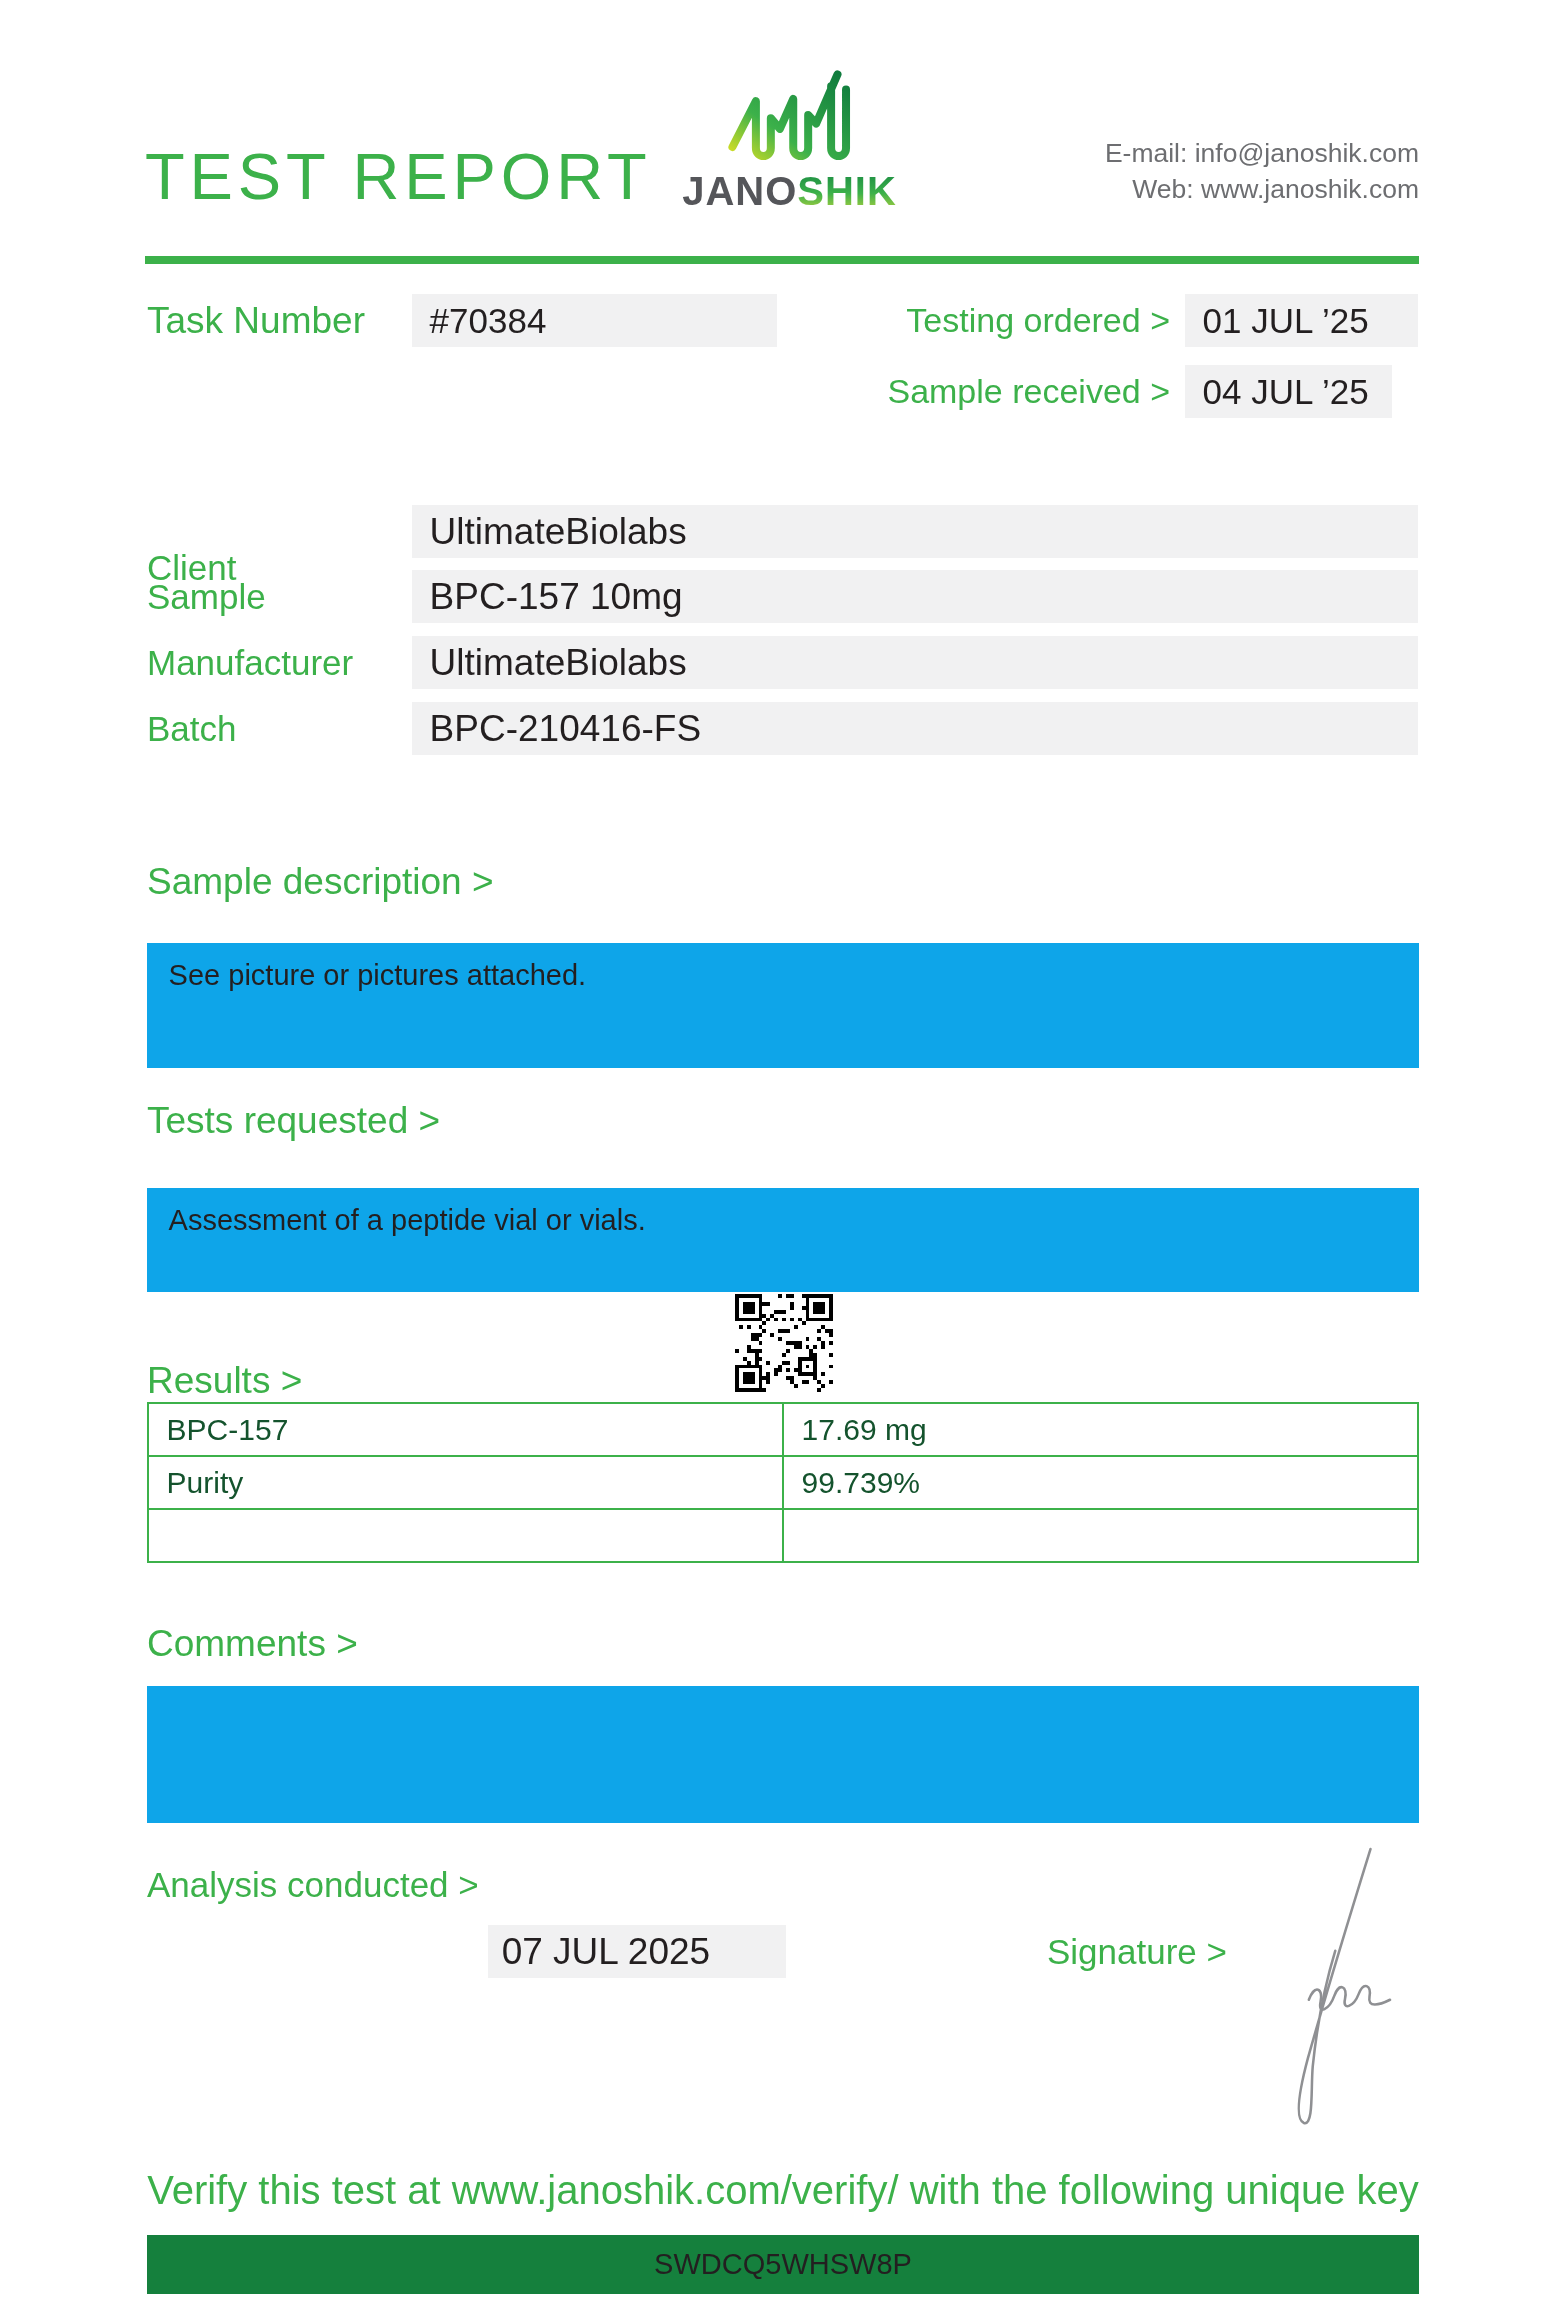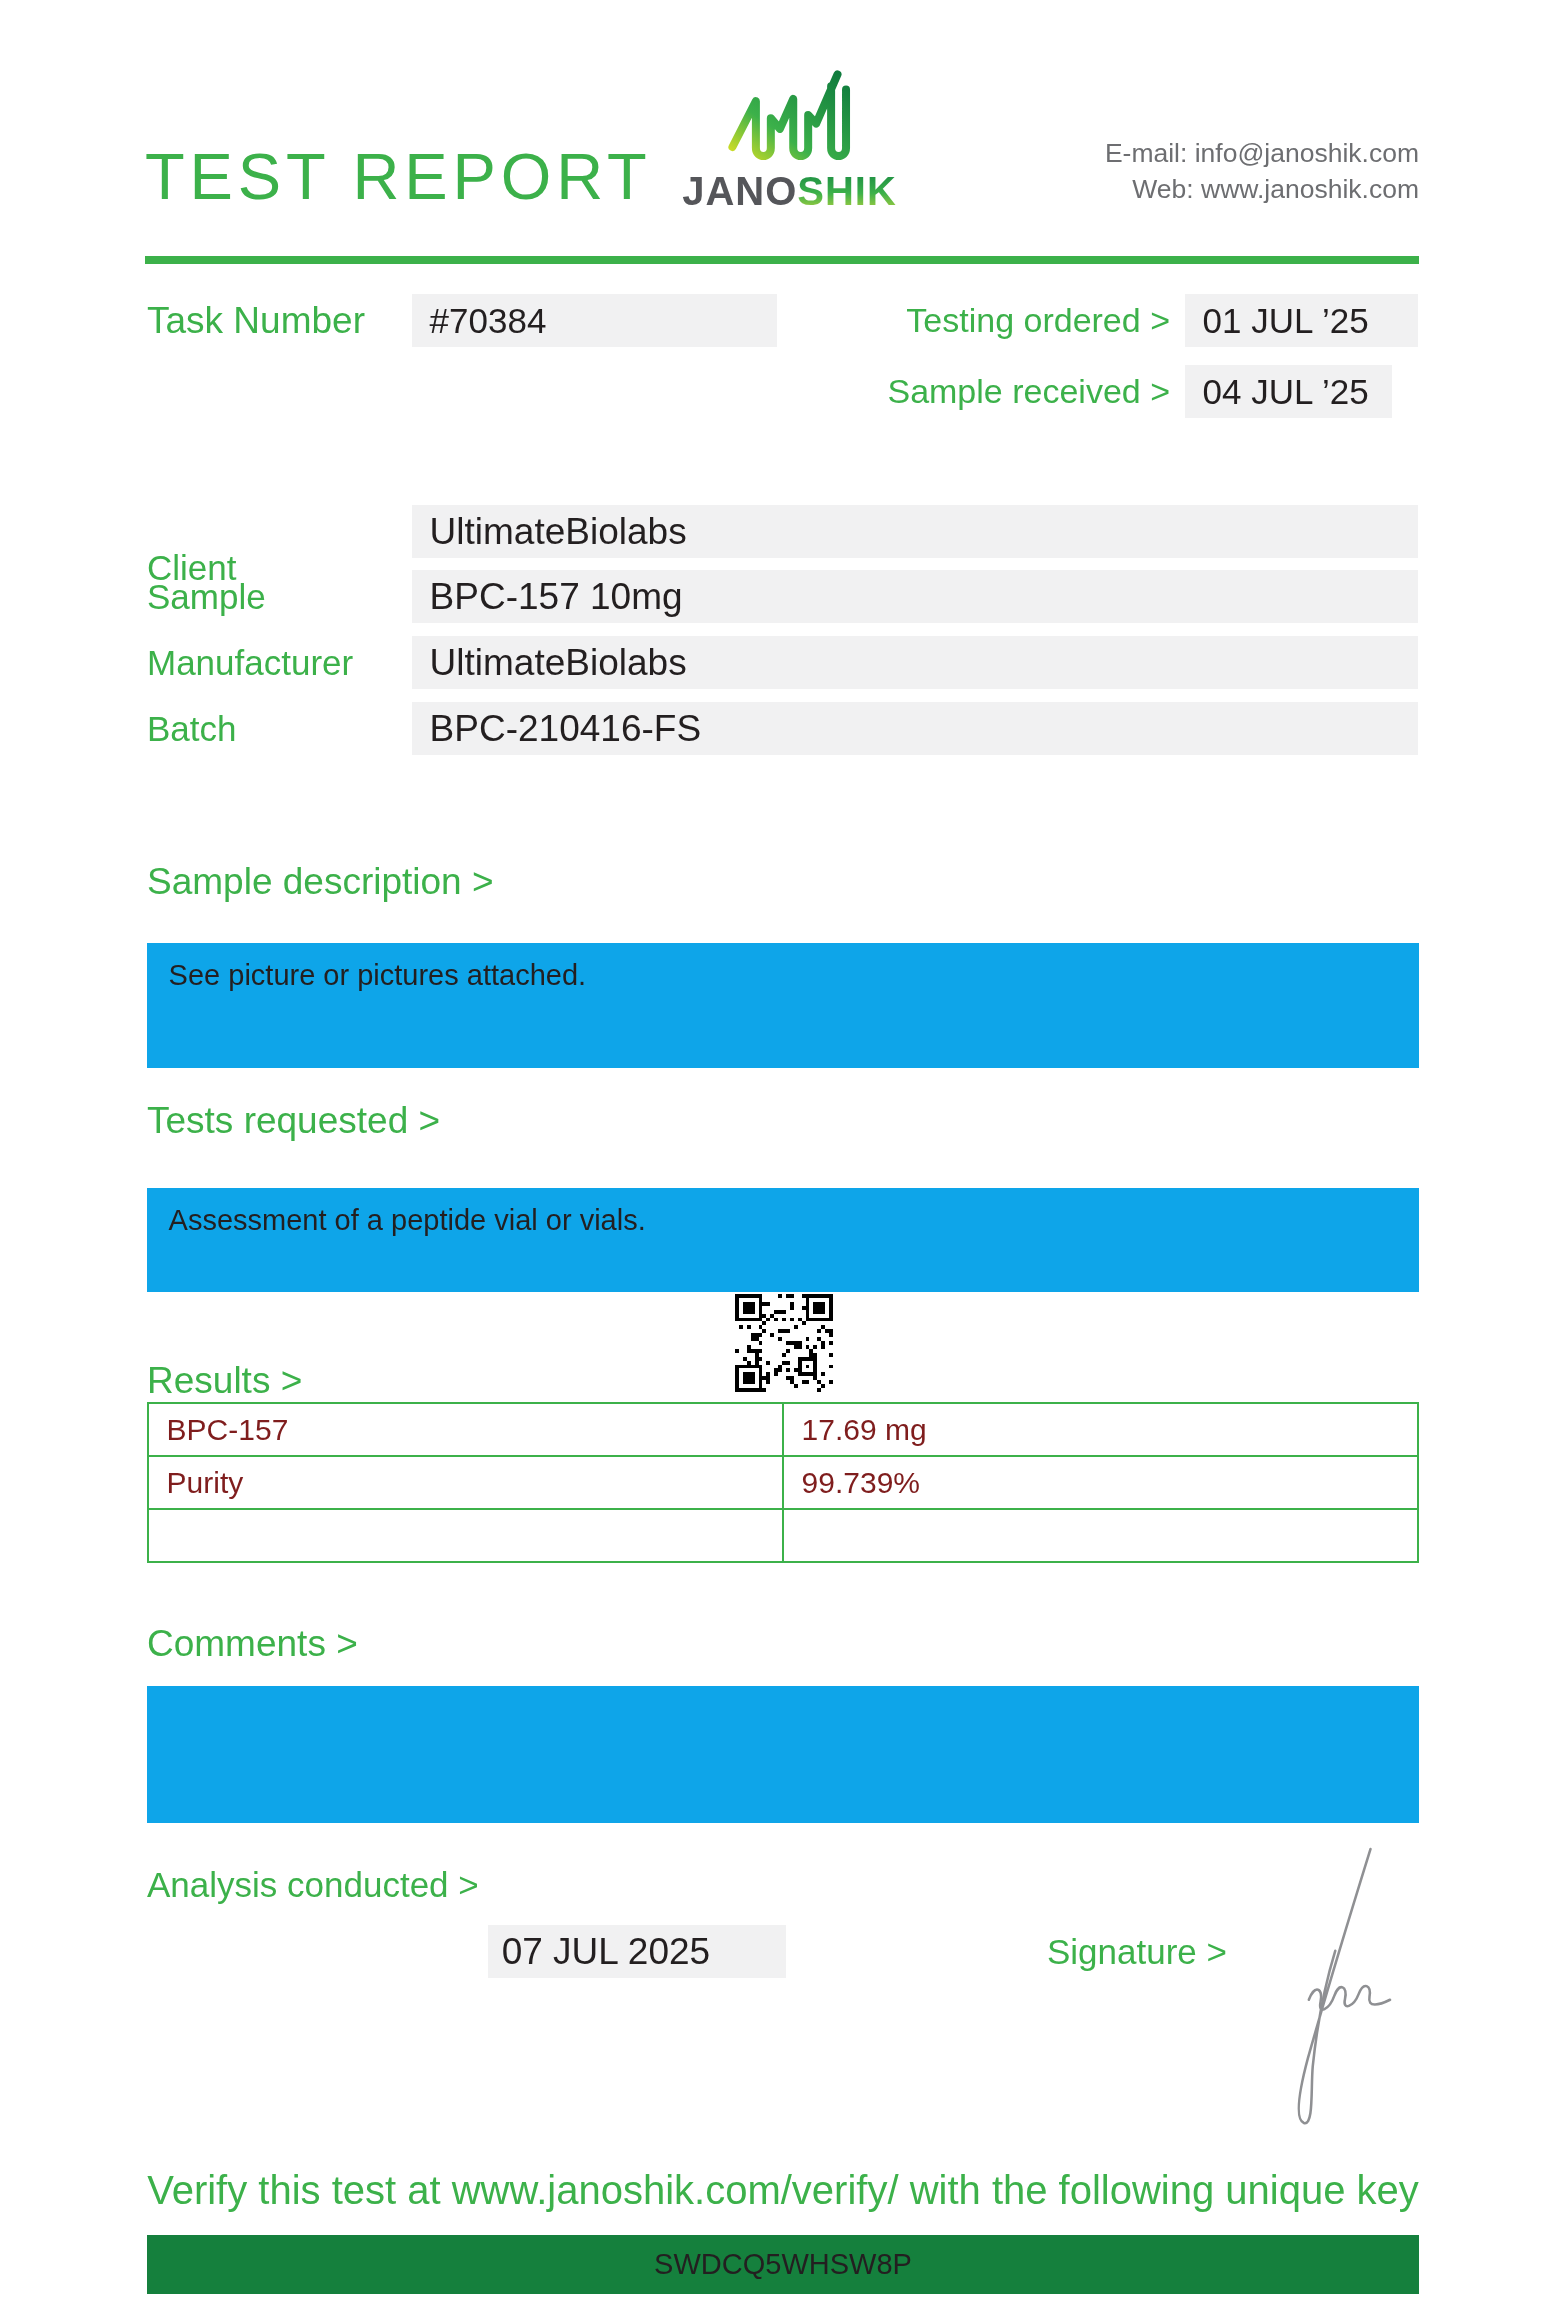--- a/index.html
+++ b/index.html
@@ -46,21 +46,21 @@
   .info-box-3{top:702px;}
   
   .desc-heading{left:147px;top:861px;}
   .desc-box{left:147px;top:943px;width:1272px;height:125px;}
   .tests-heading{left:147px;top:1100px;}
   .tests-box{left:147px;top:1188px;width:1272px;height:104px;}
   .results-heading{left:147px;top:1360px;}
   .qr{left:735px;top:1294px;width:98px;height:98px;}
   .results-table{left:147px;top:1402px;width:1272px;border-collapse:collapse;table-layout:fixed;}
   .results-table td{
-    border:2.9px solid #3cb14a;height:51px;font-size:30px;color:#7f1d1d;
+    border:2.9px solid #3cb14a;height:51px;font-size:30px;color:#14532d;
     padding:0 0 0 17.6px;white-space:nowrap;overflow:hidden;
   }
   .comments-heading{left:147px;top:1623px;}
   .comments-box{left:147px;top:1686px;width:1272px;height:137px;}
   
   .analysis-label{left:147px;top:1858px;}
   .analysis-box{left:488px;top:1925px;width:298px;font-size:37px;padding-left:13.7px;}
   .signature-label{left:1047px;top:1925px;}
   .signature-svg{left:1255px;top:1841px;}
   .verify-text{left:147px;top:2168px;width:1272px;text-align:center;color:#3cb14a;font-size:40px;white-space:nowrap;}

